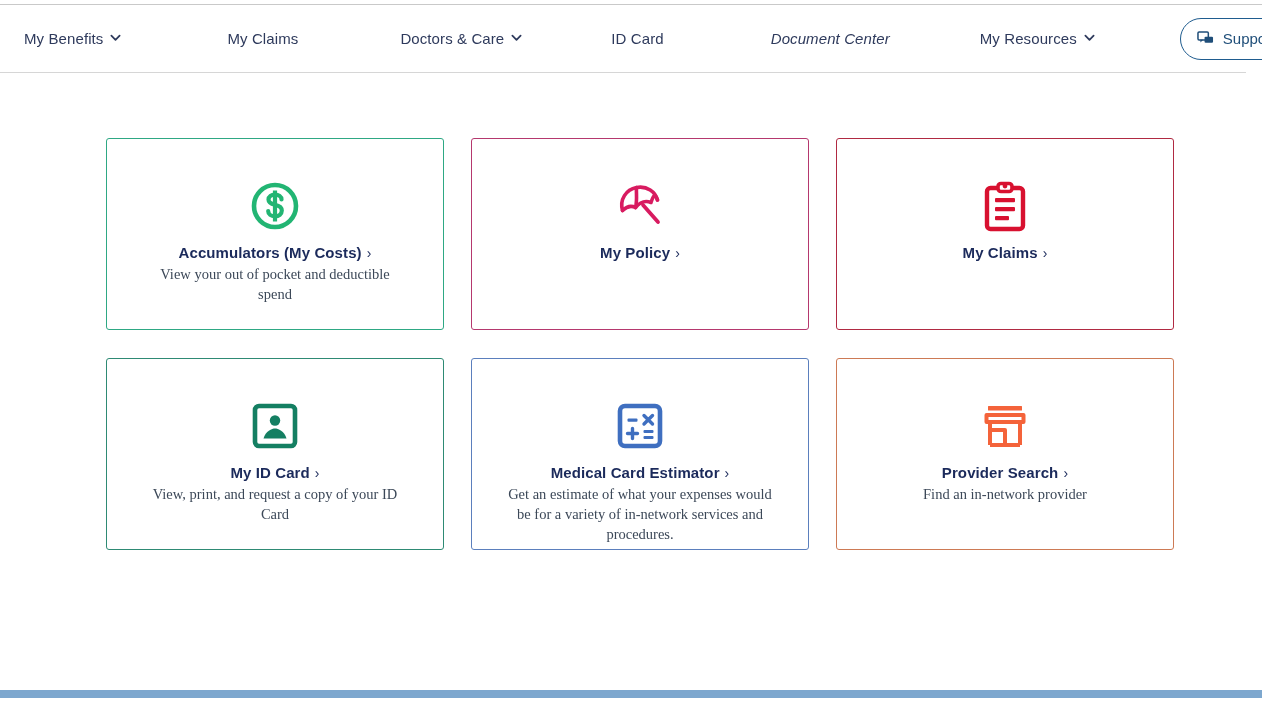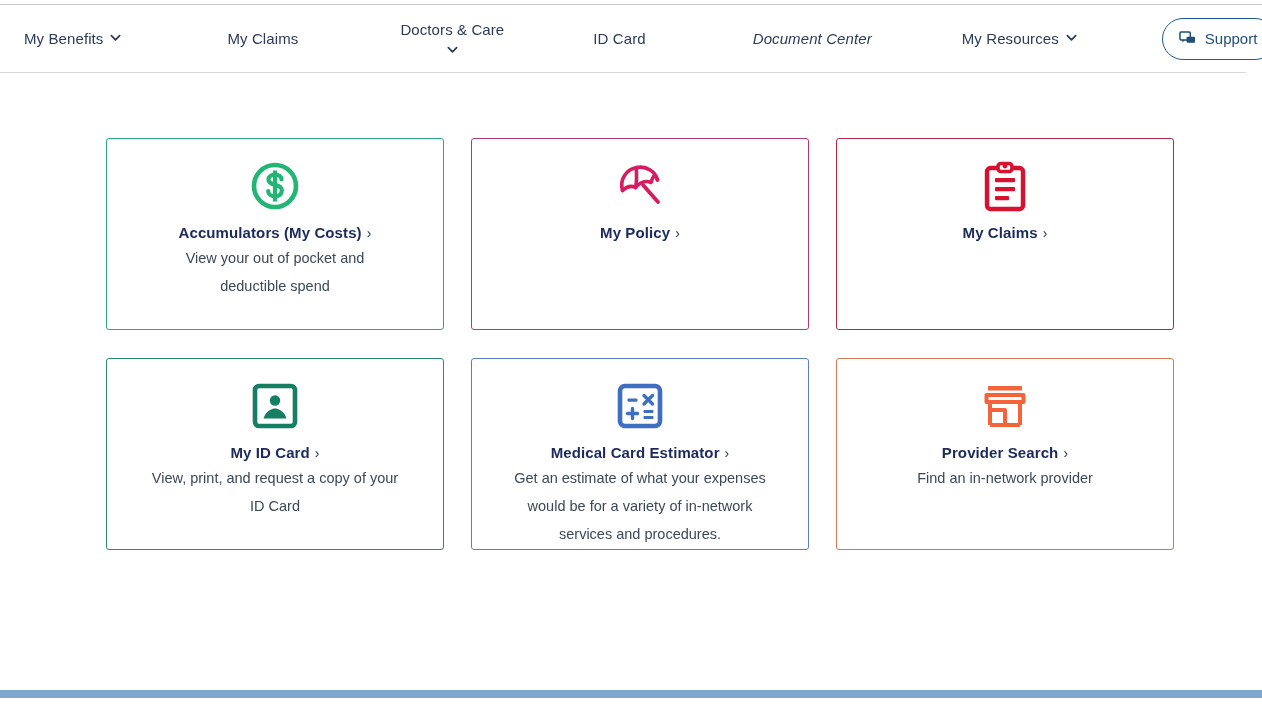--- a/index.html
+++ b/index.html
@@ -51,21 +51,21 @@
     align-items: center;
     gap: 7px;
     font-size: 15px;
     color: #2e3a5c;
     white-space: nowrap;
     cursor: pointer;
     letter-spacing: 0.1px;
   }
   .nav-item.n0 { margin-right: 106px; }
   .nav-item.n1 { margin-right: 102px; }
-  .nav-item.n2 { margin-right: 89px; flex-direction: column; }
+  .nav-item.n2 { margin-right: 89px; }
   .nav-item.n3 { margin-right: 107px; }
   .nav-item.n4 { margin-right: 90px; font-style: italic; }
   .nav-item.n5 { margin-right: 85px; }
 
   .chev {
     display: inline-block;
     width: 11px;
     height: 11px;
     position: relative;
     top: -1px;
@@ -103,21 +103,21 @@
     row-gap: 28px;
   }
   .card {
     box-sizing: border-box;
     border: 1px solid #cccccc;
     border-radius: 3px;
     background: #ffffff;
     display: flex;
     flex-direction: column;
     align-items: center;
-    padding-top: 16px;
+    padding-top: 36px;
     cursor: pointer;
   }
   .card-icon {
     height: 62px;
     display: flex;
     align-items: center;
     justify-content: center;
     margin-bottom: 7px;
   }
   .card-title {
@@ -135,23 +135,24 @@
     font-weight: normal;
     font-size: 14px;
     color: #1b2a5b;
     line-height: 1;
     position: relative;
     top: 0px;
   }
   .card-desc {
     font-size: 14.5px;
     color: #3c4858;
-    line-height: 28px;
+    line-height: 20px;
     text-align: center;
     max-width: 262px;
+    font-family: Liberation Serif, serif;
   }
   .card.w-narrow .card-desc { max-width: 248px; }
   .card.w-wide .card-desc { max-width: 272px; }
 
   
   .bottom-bar {
     position: absolute;
     left: 0;
     top: 690px;
     width: 1262px;

